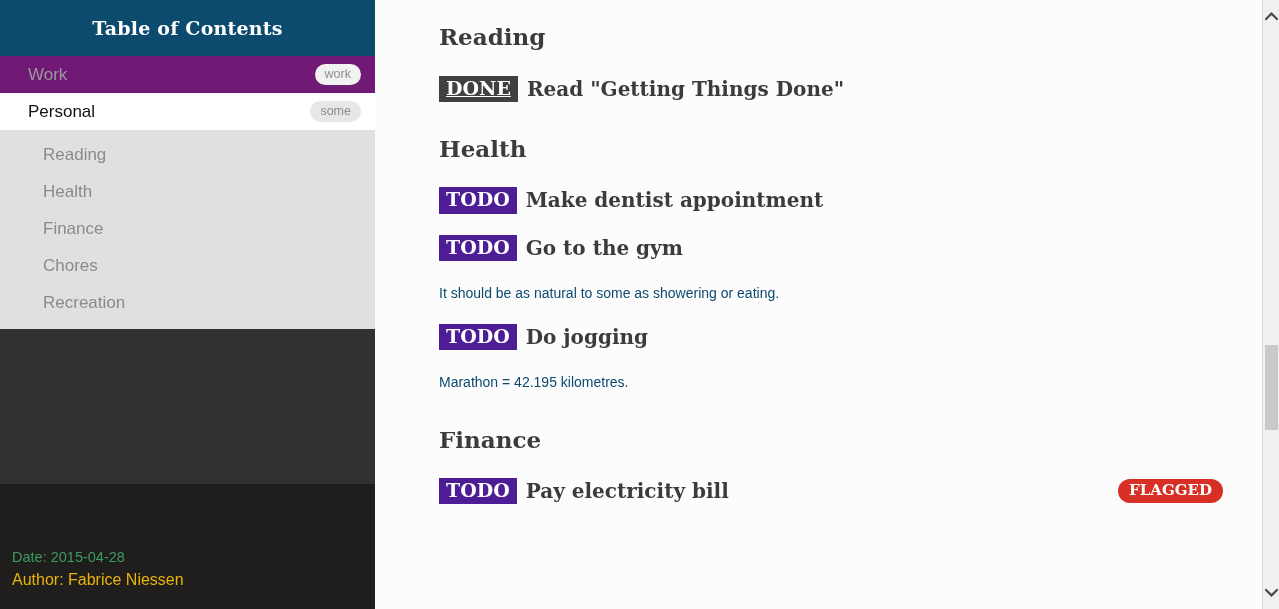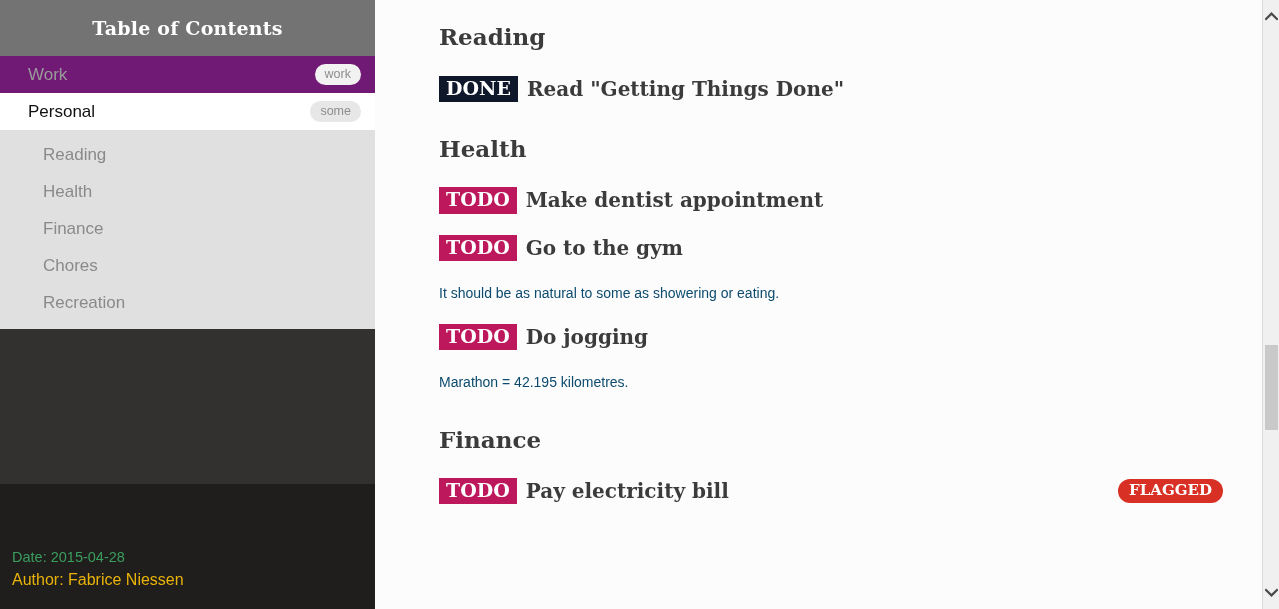--- a/index.html
+++ b/index.html
@@ -14,21 +14,21 @@
   
   #sidebar {
     width: 375px; height: 609px;
     background: #333130;
     display: flex; flex-direction: column;
     flex: 0 0 375px;
     position: relative;
   }
   #toc-header {
     height: 56px;
-    background: #737373;
+    background: #0c4a6e;
     color: #ffffff;
     display: flex; align-items: center; justify-content: center;
     font-family: "DejaVu Serif", "Liberation Serif", serif;
     font-weight: bold;
     font-size: 19px;
     letter-spacing: .2px;
     flex: 0 0 56px;
   }
   #toc-nav { flex: 0 0 auto; }
 
@@ -105,22 +105,22 @@
     font-family: "DejaVu Serif", "Liberation Serif", serif;
     font-weight: bold;
     font-size: 19px;
     color: #ffffff;
     padding: 2px 7px 3px;
     line-height: 1.12;
     display: inline-block;
     margin-right: 9px;
     white-space: nowrap;
   }
-  .kw-todo { background: #be185d; }
-  .kw-done { background: #0f172a; }
+  .kw-todo { background: #4c1d95; }
+  .kw-done { background: #404040; text-decoration: underline; }
   .task-title {
     font-family: "DejaVu Serif", "Liberation Serif", serif;
     font-weight: bold;
     font-size: 20px;
     color: #3b3b3b;
     line-height: 1.2;
   }
   .flag-pill {
     position: absolute;
     right: 16px;

